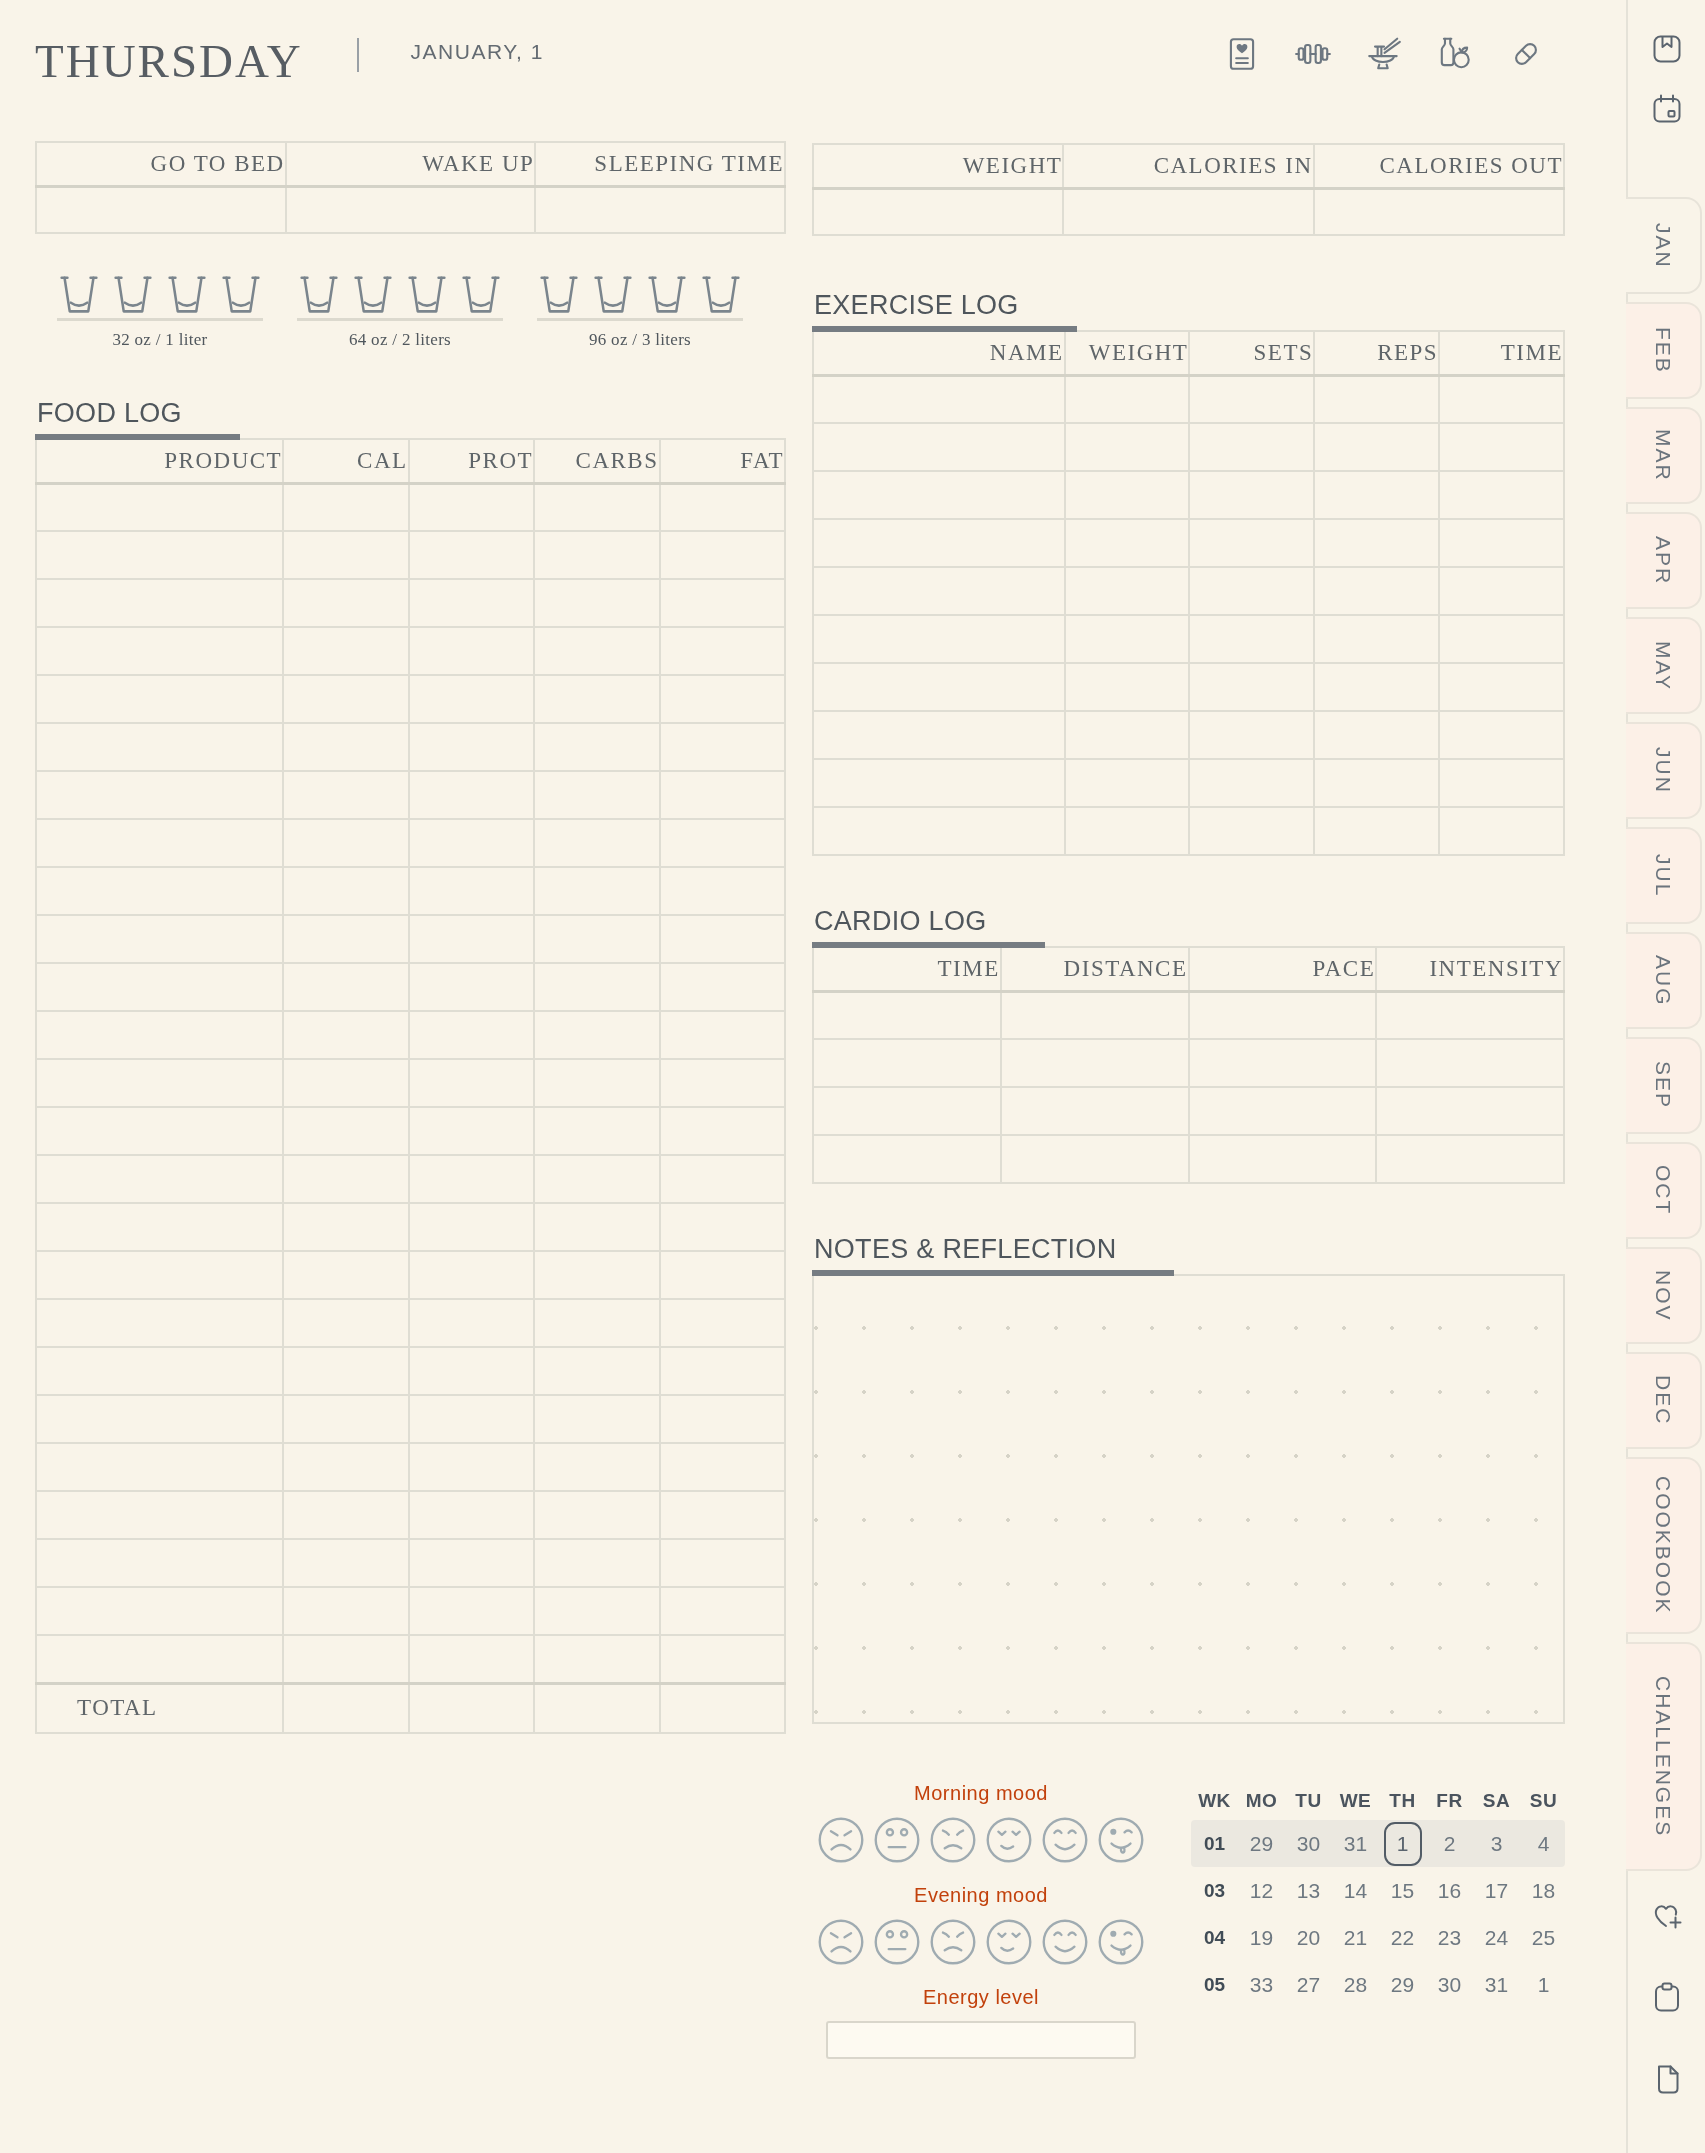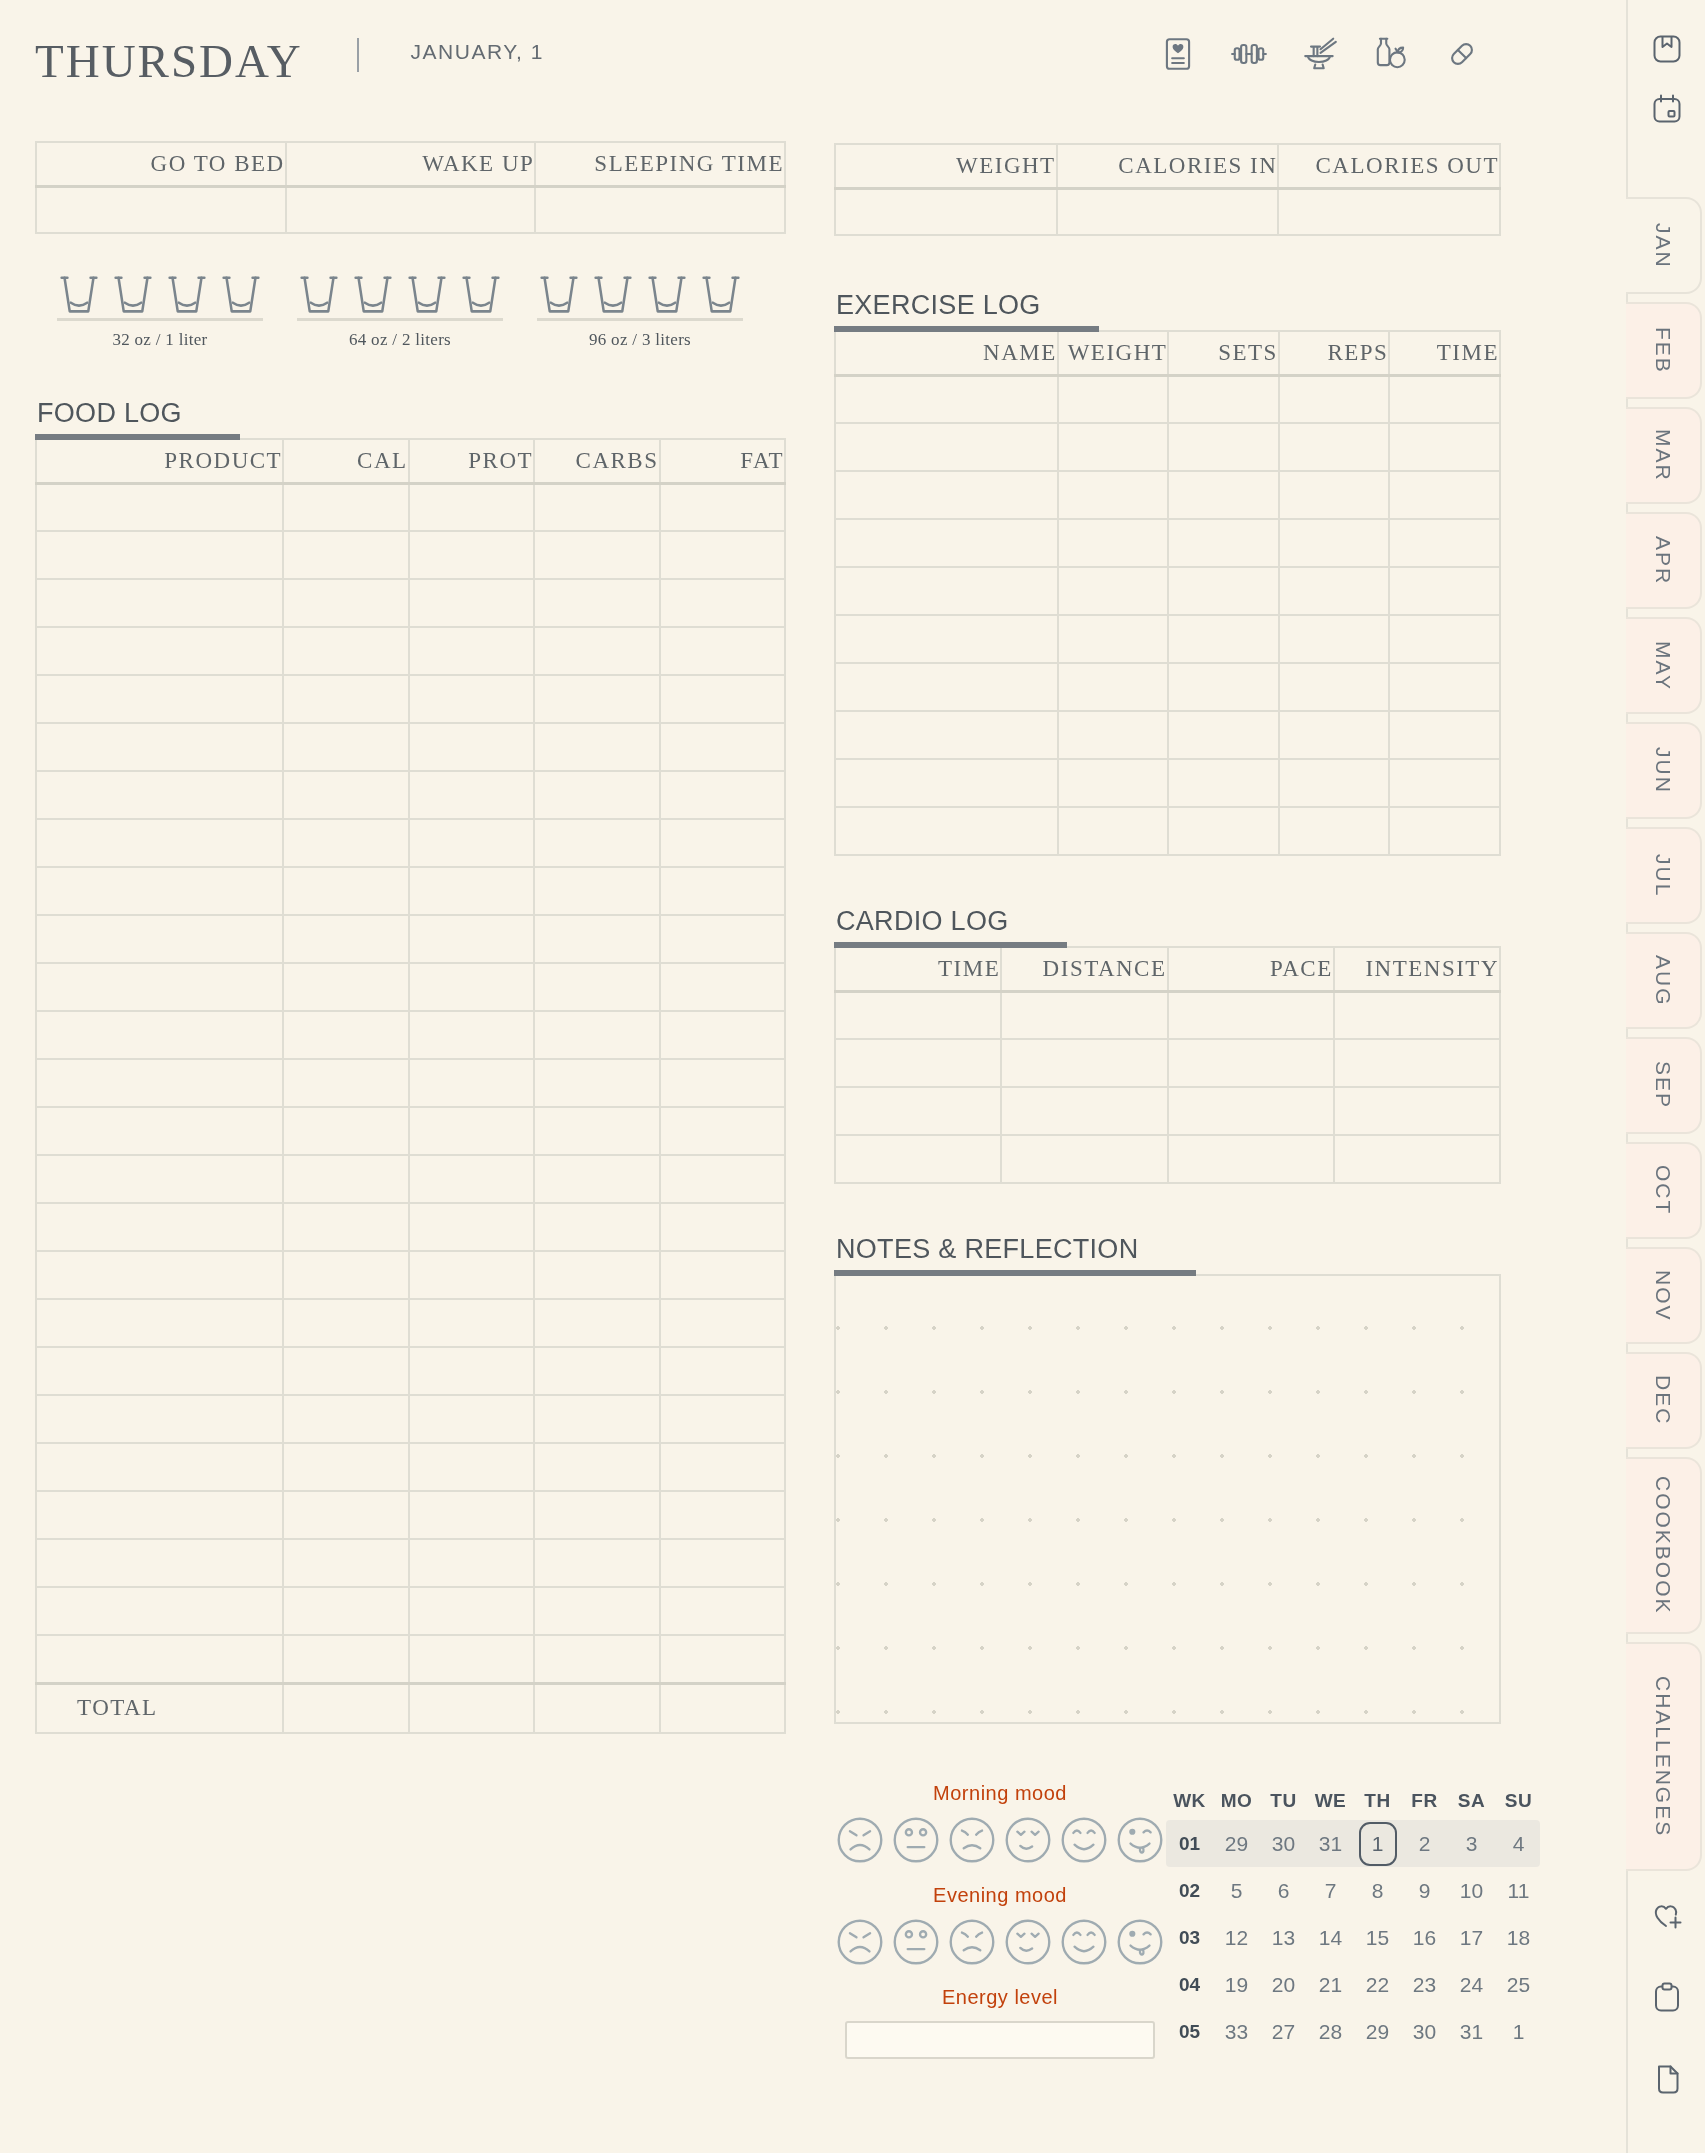--- a/index.html
+++ b/index.html
@@ -16,21 +16,21 @@
   *{box-sizing:border-box;margin:0;padding:0;}
   html,body{width:1705px;height:2153px;}
   body{
     background:var(--page-bg);
     font-family:"Liberation Sans",sans-serif;
     position:relative;
     overflow:hidden;
     color:var(--text-dark);
   }
   .col-left{position:absolute;left:35px;top:0;width:751px;}
-  .col-right{position:absolute;left:834px;top:0;width:667px;}
+  .col-right{position:absolute;left:812px;top:0;width:753px;}
 
   
   .day-header{display:flex;align-items:flex-start;margin-top:34px;height:70px;gap:28px;}
   .day-title{font-family:"Liberation Serif",serif;font-size:47px;font-weight:400;color:#575d63;letter-spacing:2px;}
   .day-divider{width:2px;height:34px;background:#9aa0a6;margin:4px 24px 0 26px;}
   .day-date{font-size:21px;color:#646b72;letter-spacing:1.5px;margin-top:6px;}
 
   .icons-row{display:flex;justify-content:flex-end;align-items:center;gap:33px;margin-top:34px;height:40px;padding-right:20px;}
   .hicon{display:inline-flex;cursor:pointer;}
   .hicon svg{width:38px;height:38px;stroke:var(--icon);fill:none;stroke-width:2;stroke-linecap:round;stroke-linejoin:round;}
@@ -784,30 +784,20 @@
           <span class="cal-wk">01</span>
           <span class="cal-day">29</span>
           <span class="cal-day">30</span>
           <span class="cal-day">31</span>
           <span class="cal-day"><span class="selbox">1</span></span>
           <span class="cal-day">2</span>
           <span class="cal-day">3</span>
           <span class="cal-day">4</span>
         </div>
         <div class="cal-row">
-          <span class="cal-wk">02</span>
-          <span class="cal-day">5</span>
-          <span class="cal-day">6</span>
-          <span class="cal-day">7</span>
-          <span class="cal-day">8</span>
-          <span class="cal-day">9</span>
-          <span class="cal-day">10</span>
-          <span class="cal-day">11</span>
-        </div>
-        <div class="cal-row">
           <span class="cal-wk">03</span>
           <span class="cal-day">12</span>
           <span class="cal-day">13</span>
           <span class="cal-day">14</span>
           <span class="cal-day">15</span>
           <span class="cal-day">16</span>
           <span class="cal-day">17</span>
           <span class="cal-day">18</span>
         </div>
         <div class="cal-row">

